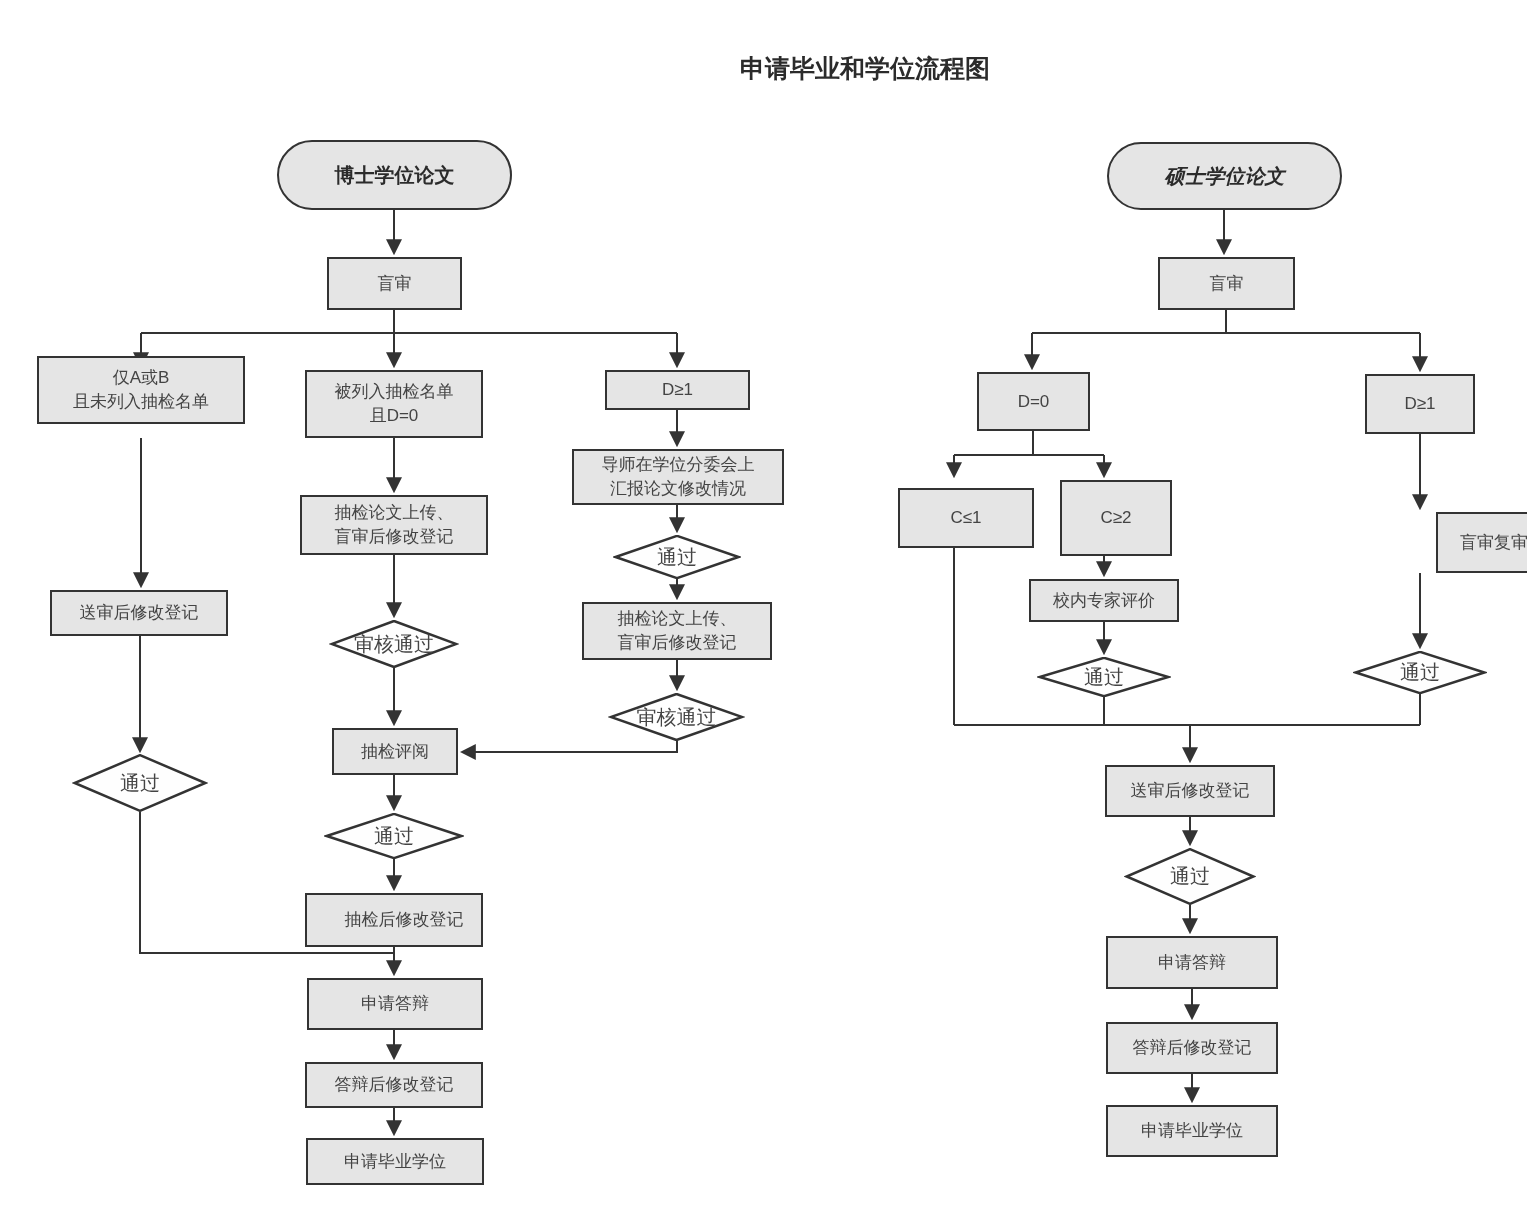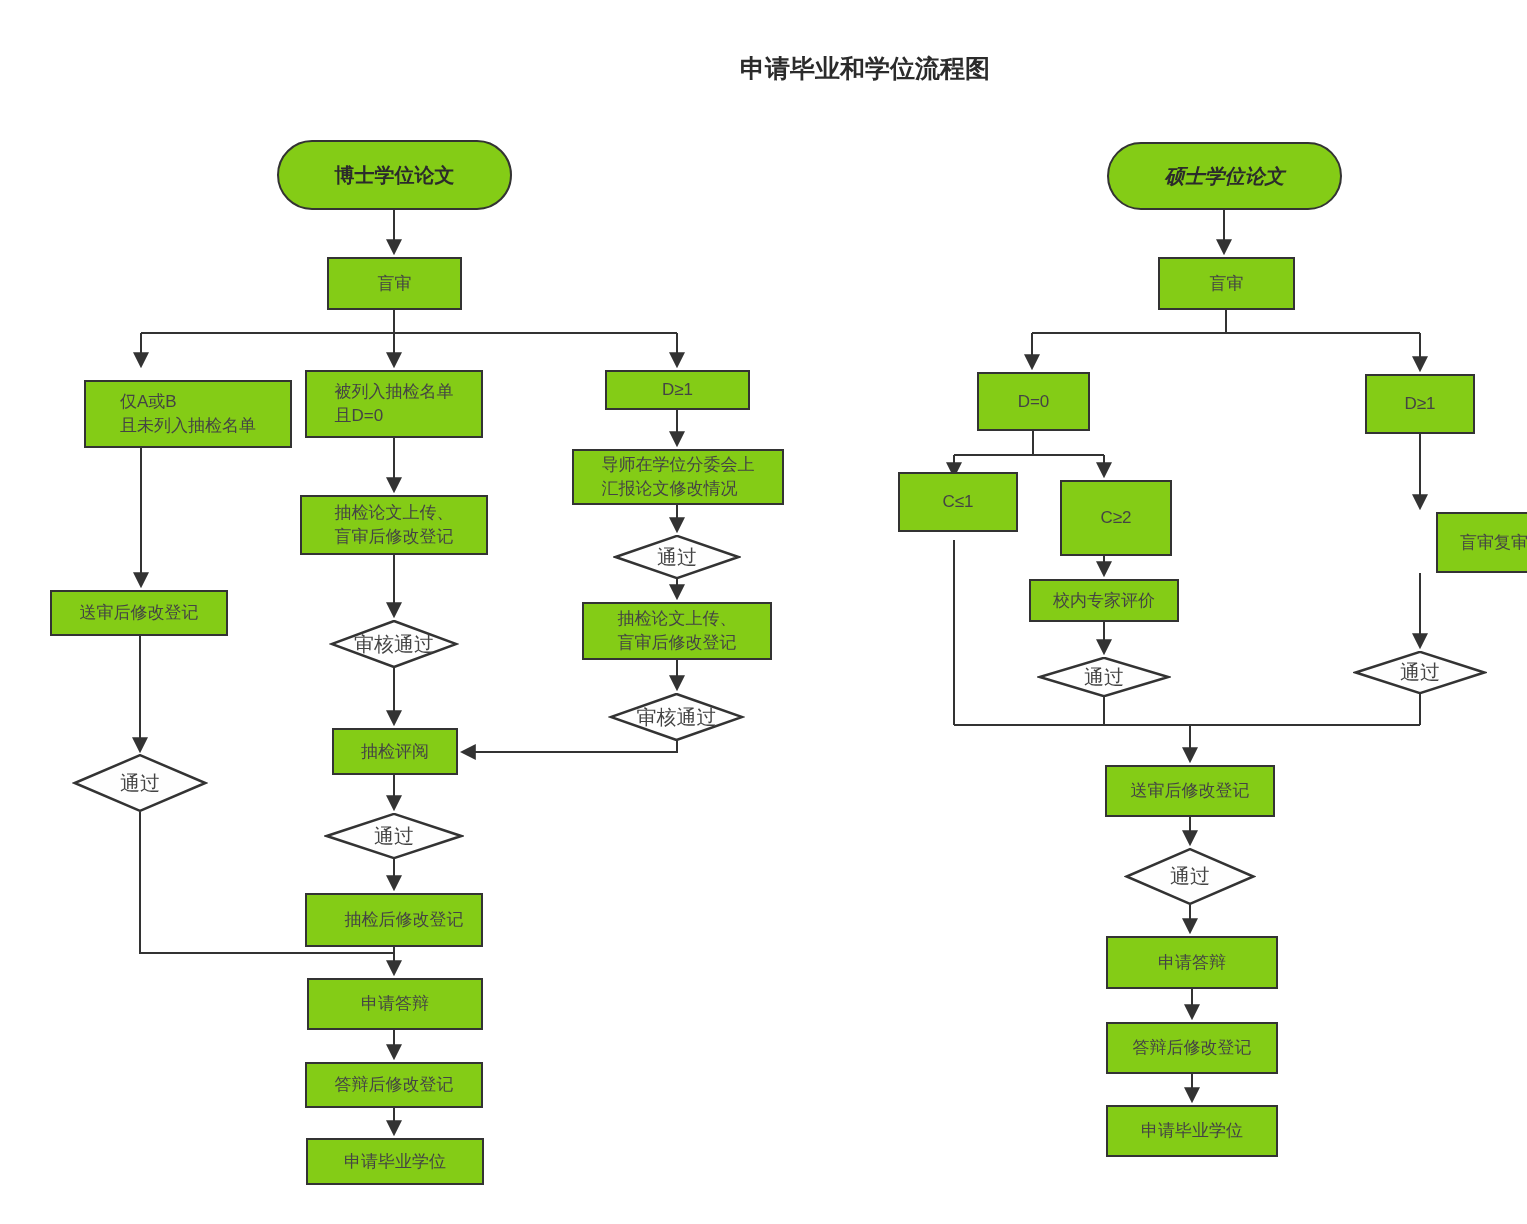--- a/index.html
+++ b/index.html
@@ -14,23 +14,24 @@
   .title {
     position:absolute;
     left:700px; top:52px; width:330px;
     text-align:center;
     font-size:25px; font-weight:700; color:#2b2b2b;
   }
   svg.connectors { position:absolute; left:0; top:0; }
   .node {
     position:absolute;
     box-sizing:border-box;
-    background:#84cc16;
+    background:#e5e5e5;
     border:2.5px solid #333333;
     display:flex; align-items:center; justify-content:center;
+    text-align:center;
     font-size:17px; line-height:1.4;
   }
   .terminal {
     border-radius:36px;
     font-weight:700; font-size:20px; color:#2b2b2b;
   }
   .lbl { white-space:pre-line; }
   .diamond {
     position:absolute;
     display:flex; align-items:center; justify-content:center;
@@ -95,21 +96,21 @@
   </svg>
 
   <div class="node terminal" style="left:277px;top:140px;width:235px;height:70px;">
     <span class="lbl">博士学位论文</span>
   </div>
 
   <div class="node" style="left:327px;top:257px;width:135px;height:53px;">
     <span class="lbl">盲审</span>
   </div>
 
-  <div class="node" style="left:37px;top:380px;width:208px;height:68px;margin-left:47px;">
+  <div class="node" style="left:37px;top:356px;width:208px;height:68px;">
     <span class="lbl">仅A或B
 且未列入抽检名单</span>
   </div>
 
   <div class="node" style="left:305px;top:370px;width:178px;height:68px;">
     <span class="lbl">被列入抽检名单
 且D=0</span>
   </div>
 
   <div class="node" style="left:605px;top:370px;width:145px;height:40px;">
@@ -199,21 +200,21 @@
   </div>
 
   <div class="node" style="left:977px;top:372px;width:113px;height:59px;">
     <span class="lbl">D=0</span>
   </div>
 
   <div class="node" style="left:1365px;top:374px;width:110px;height:60px;">
     <span class="lbl">D≥1</span>
   </div>
 
-  <div class="node" style="left:898px;top:472px;width:120px;height:60px;">
+  <div class="node" style="left:898px;top:488px;width:136px;height:60px;">
     <span class="lbl">C≤1</span>
   </div>
 
   <div class="node" style="left:1048px;top:480px;width:112px;height:76px;margin-left:12px;">
     <span class="lbl">C≥2</span>
   </div>
 
   <div class="node" style="left:1029px;top:579px;width:150px;height:43px;">
     <span class="lbl">校内专家评价</span>
   </div>

